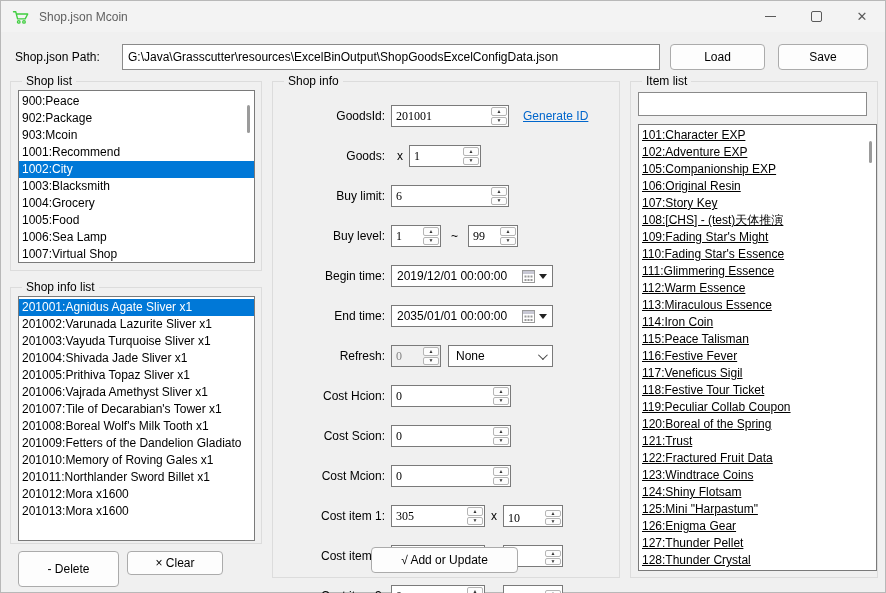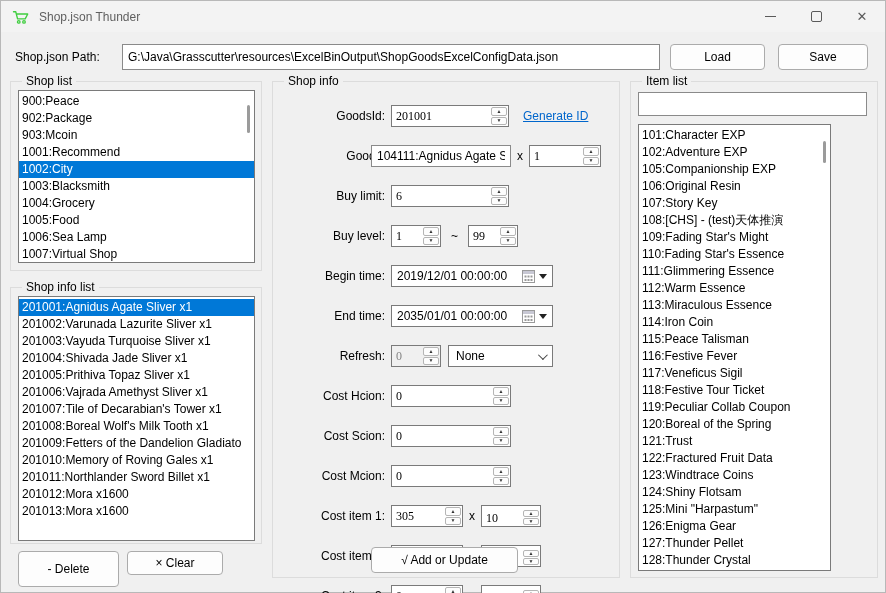--- a/index.html
+++ b/index.html
@@ -28,21 +28,21 @@
   .group{position:absolute;border:1px solid #dcdcdc;box-sizing:border-box;}
   .group-label{position:absolute;top:-8px;left:11px;background:#f0f0f0;padding:0 4px;line-height:14px;}
   .g-shoplist{left:10px;top:81px;width:252px;height:190px;}
   .g-shopinfolist{left:10px;top:287px;width:252px;height:257px;}
   .g-shopinfo{left:272px;top:81px;width:348px;height:497px;}
   .g-itemlist{left:630px;top:81px;width:248px;height:497px;}
   
   .listbox{position:absolute;background:#fff;border:1px solid #7a7a7a;box-sizing:border-box;overflow:hidden;padding-top:2px;}
   .lb-shop{left:7px;top:8px;width:237px;height:173px;}
   .lb-shopinfo{left:7px;top:8px;width:237px;height:245px;}
-  .lb-items{left:7px;top:42px;width:193px;height:447px;}
+  .lb-items{left:7px;top:42px;width:239px;height:447px;text-decoration:underline;}
   .list-row{height:17px;line-height:17px;padding-left:3px;white-space:nowrap;overflow:hidden;}
   .list-row.selected{background:#0078d7;color:#fff;}
   .vthumb{position:absolute;width:3px;background:#9b9b9b;border-radius:2px;}
   .th-shop{right:4px;top:14px;height:28px;}
   .th-items{right:4px;top:16px;height:22px;}
   
   .btn-delete{position:absolute;left:18px;top:551px;width:101px;height:36px;}
   .btn-clear{position:absolute;left:127px;top:551px;width:96px;height:24px;}
   
   .form{position:absolute;left:0;top:0;width:100%;display:flex;flex-direction:column;gap:18px;padding-top:23px;}
@@ -51,21 +51,21 @@
   .fgap{width:6px;flex:0 0 auto;}
   .sep{margin:0 10px;}
   .xsep{margin:0 6px;}
   
   .spin{display:inline-flex;height:22px;background:#fff;border:1px solid #7a7a7a;box-sizing:border-box;}
   .spin-val{flex:1;padding:3px 0 0 4px;overflow:hidden;white-space:nowrap;font-family:Liberation Serif, serif;}
   .spin-btns{width:16px;display:flex;flex-direction:column;padding:1px;gap:1px;flex:0 0 auto;}
   .spin-b{flex:1;background:#fdfdfd;border:1px solid #b5b5b5;border-radius:2px;font-size:5px;line-height:1;display:flex;align-items:center;justify-content:center;color:#333;}
   .spin.disabled{background:#f0f0f0;}
   .spin.disabled .spin-val{color:#838383;}
-  .w118{width:118px;} .w120{width:120px;} .w50{width:50px;} .w72{width:72px;} .w78{width:72px;} .w60{width:60px;align-items:flex-end;}
+  .w118{width:118px;} .w120{width:120px;} .w50{width:50px;} .w72{width:72px;} .w78{width:94px;} .w60{width:60px;align-items:flex-end;}
   .goods-tb{width:140px;height:22px;margin-left:-20px;}
   
   .dtp{display:inline-flex;align-items:center;width:162px;height:22px;background:#fff;border:1px solid #7a7a7a;box-sizing:border-box;padding:0 5px;}
   .dtp-val{flex:1;}
   .cal-icon{width:13px;height:13px;flex:0 0 auto;margin-right:4px;}
   .dd-tri{width:0;height:0;border-left:4px solid transparent;border-right:4px solid transparent;border-top:5px solid #222;flex:0 0 auto;}
   
   .combo{display:inline-flex;align-items:center;width:105px;height:22px;background:#fff;border:1px solid #7a7a7a;box-sizing:border-box;padding:0 7px;margin-left:7px;}
   .combo-val{flex:1;}
   .chev{width:6px;height:6px;border-right:1px solid #444;border-bottom:1px solid #444;transform:rotate(45deg) translateY(-2px);flex:0 0 auto;}
@@ -79,21 +79,21 @@
 <body>
 
 <div class="window">
 
   <div class="titlebar">
     <svg class="app-icon" viewBox="0 0 24 24" fill="none" stroke="#3fce3f" stroke-width="1.8" stroke-linecap="round" stroke-linejoin="round">
       <path d="M2 5h3l2.4 9.5h10.2L21 8H6.2"></path>
       <circle cx="9" cy="18.5" r="1.7"></circle>
       <circle cx="16" cy="18.5" r="1.7"></circle>
     </svg>
-    <span class="title-text">Shop.json Thunder</span>
+    <span class="title-text">Shop.json Mcoin</span>
     <div class="win-controls">
       <div class="win-btn">
           <span class="glyph-min"></span>
         </div>
       <div class="win-btn">
           <span class="glyph-max"></span>
         </div>
       <div class="win-btn">
           <span class="glyph-close">✕</span>
         </div>
@@ -158,21 +158,20 @@
               <span class="spin-b">▲</span>
               <span class="spin-b">▼</span>
             </span>
         </span>
         <a class="link">Generate ID</a>
       </div>
 
       <div class="frow">
         <span class="flabel">Goods:</span>
           <span class="fgap"></span>
-        <input class="tbox goods-tb" value="104111:Agnidus Agate S" style="">
         <span class="xsep">x</span>
         <span class="spin w72">
           <span class="spin-val">1</span>
           <span class="spin-btns">
               <span class="spin-b">▲</span>
               <span class="spin-b">▼</span>
             </span>
         </span>
       </div>
 

